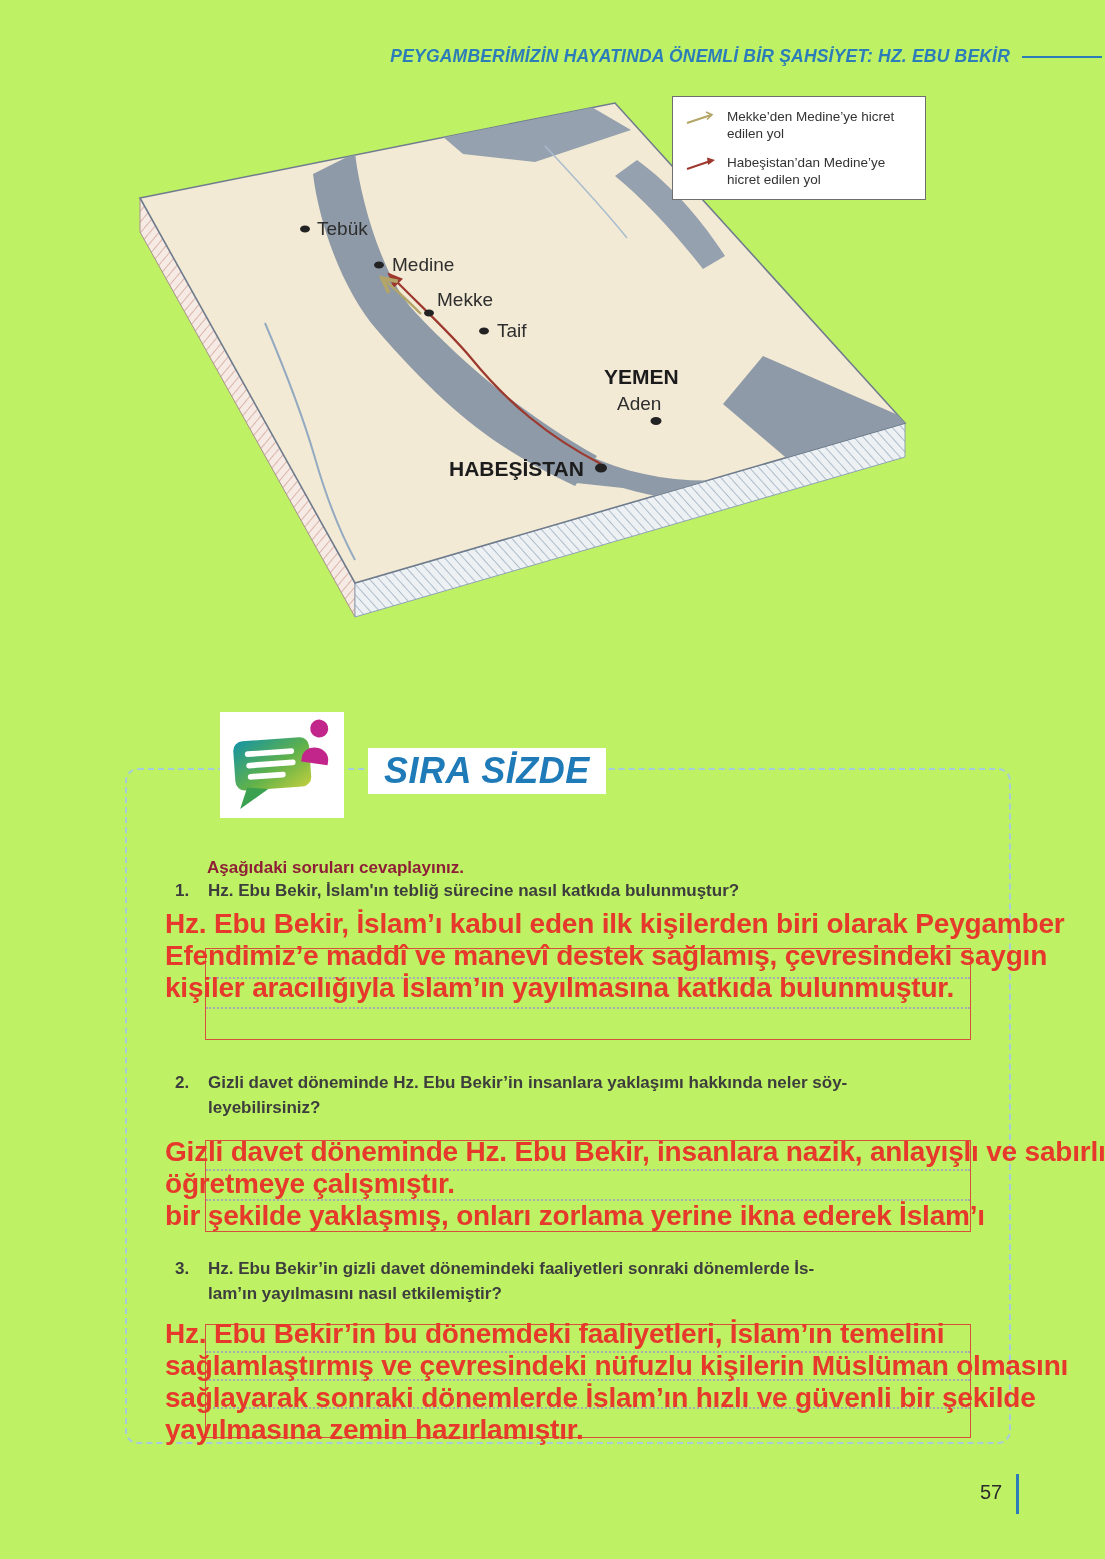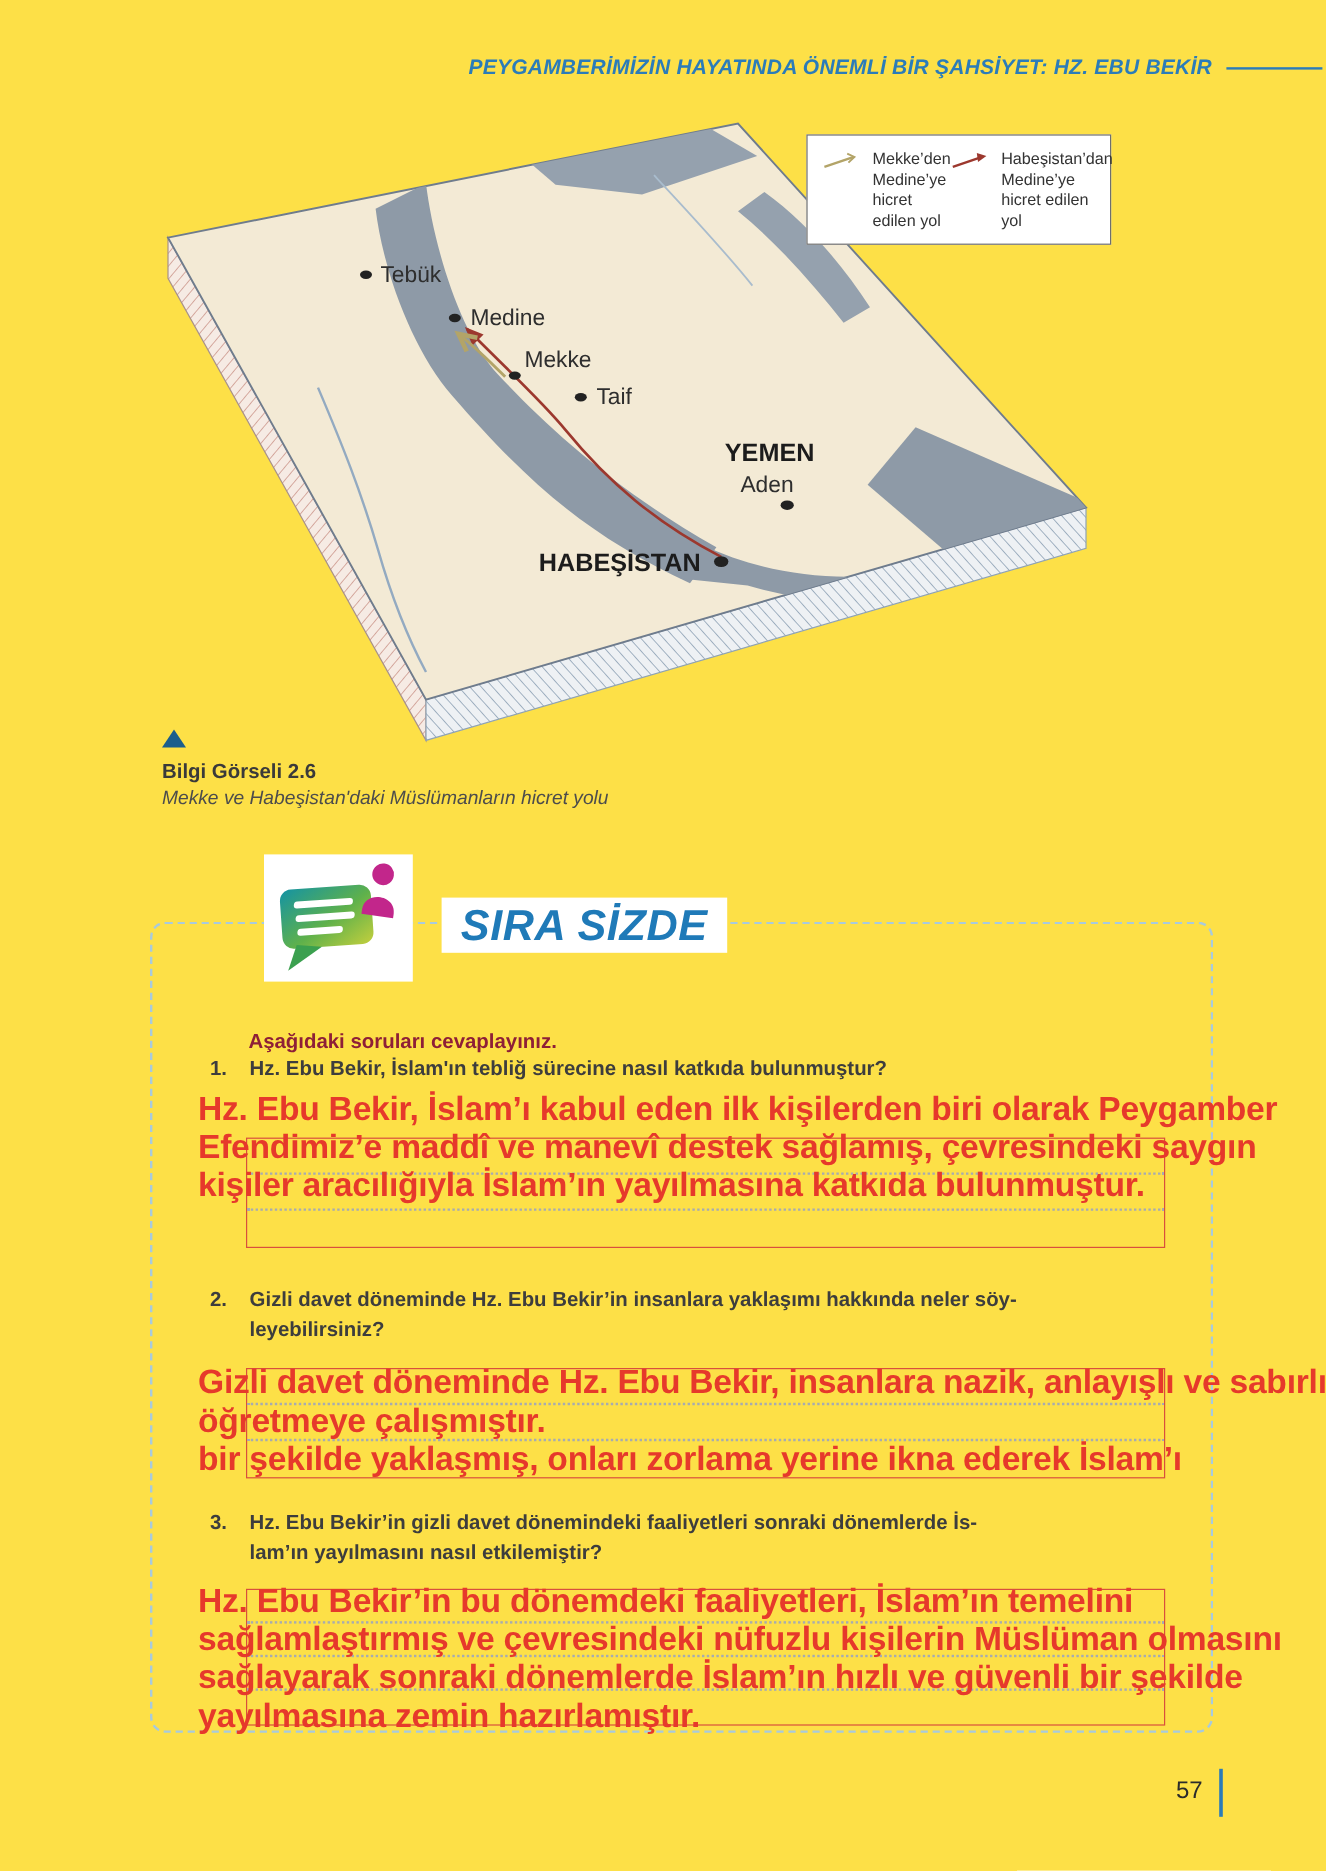--- a/index.html
+++ b/index.html
@@ -1,30 +1,30 @@
 <!DOCTYPE html>
 <html><head>
 <meta charset="utf-8">
 <style>
   * { margin:0; padding:0; box-sizing:border-box; }
   html,body { background:#ffffff; }
   body { font-family:"Liberation Sans", sans-serif; }
-  .page { position:relative; width:1105px; height:1559px; background:#fde047; overflow:hidden; }
+  .page { position:relative; width:1105px; height:1559px; background:#bef264; overflow:hidden; }
 
   
   .header { position:absolute; top:46px; left:0; right:0; display:flex; justify-content:flex-end; align-items:center; padding-right:3px; }
   .header-text { color:#2b7cb9; font-style:italic; font-weight:bold; font-size:17.5px; letter-spacing:0.2px; white-space:nowrap; }
   .header-rule { width:80px; height:2px; background:#2b7cb9; margin-left:12px; }
 
   
   .map-wrap { position:absolute; left:115px; top:88px; width:820px; height:535px; }
   .map-svg { width:100%; height:100%; display:block; }
   .map-svg text { font-family:"Liberation Sans", sans-serif; }
 
-  .legend { position:absolute; left:672px; top:112px; width:254px; background:#ffffff; border:1px solid #6e6e6e; padding:11px 12px; display:flex; flex-direction:row; }
+  .legend { position:absolute; left:672px; top:96px; width:254px; background:#ffffff; border:1px solid #6e6e6e; padding:11px 12px; display:flex; flex-direction:column; gap:12px; }
   .legend-row { display:flex; align-items:flex-start; gap:8px; }
   .legend-label { font-size:13.5px; line-height:17px; color:#333333; }
   .legend-arrow { flex:none; margin-top:1px; }
 
   
   .caption { position:absolute; left:135px; top:608px; }
   .caption-tri { width:0; height:0; border-left:10px solid transparent; border-right:10px solid transparent; border-bottom:15px solid #1b5e8c; }
   .caption-title { margin-top:10px; font-weight:bold; font-size:17px; color:#3a3a3a; }
   .caption-sub { margin-top:4px; font-style:italic; font-size:16px; color:#4c4c4c; }
 
@@ -127,25 +127,20 @@
     </div>
     <div class="legend-row">
       <svg class="legend-arrow" width="34" height="18" viewBox="0 0 34 18">
         <path d="M2,14 L24,6.5" stroke="#9c382e" stroke-width="2" fill="none"></path>
         <polygon points="22,2.5 30,5 23,10" fill="#9c382e"></polygon>
       </svg>
       <span class="legend-label">Habeşistan’dan Medine’ye hicret edilen yol</span>
     </div>
   </div>
 
-  <div class="caption">
-    <div class="caption-tri"></div>
-    <div class="caption-title">Bilgi Görseli 2.6</div>
-    <div class="caption-sub">Mekke ve Habeşistan'daki Müslümanların hicret yolu</div>
-  </div>
 
   <div class="sira-box"></div>
 
   <div class="sira-icon">
     <svg viewBox="0 0 120 105" width="114" height="100">
       <defs>
         <linearGradient id="bubbleGrad" x1="0" y1="0" x2="1" y2="1">
           <stop offset="0" stop-color="#1493a4"></stop>
           <stop offset="0.55" stop-color="#5fb14b"></stop>
           <stop offset="1" stop-color="#c3cf3d"></stop>

